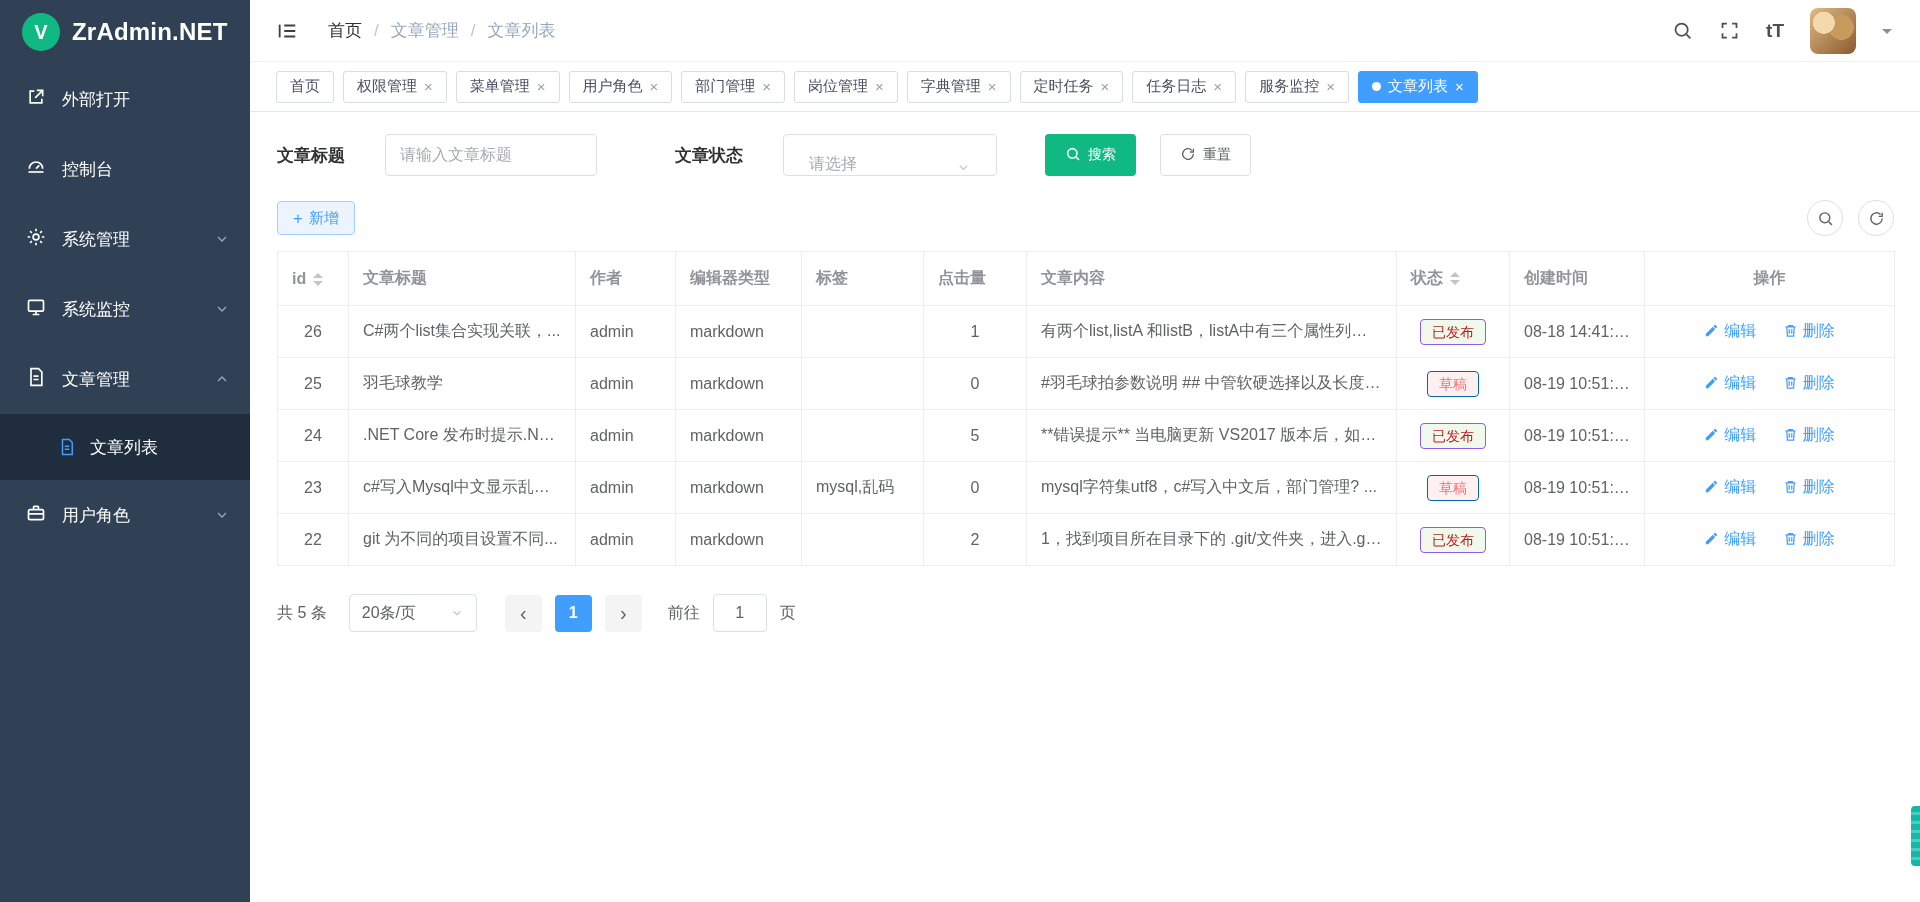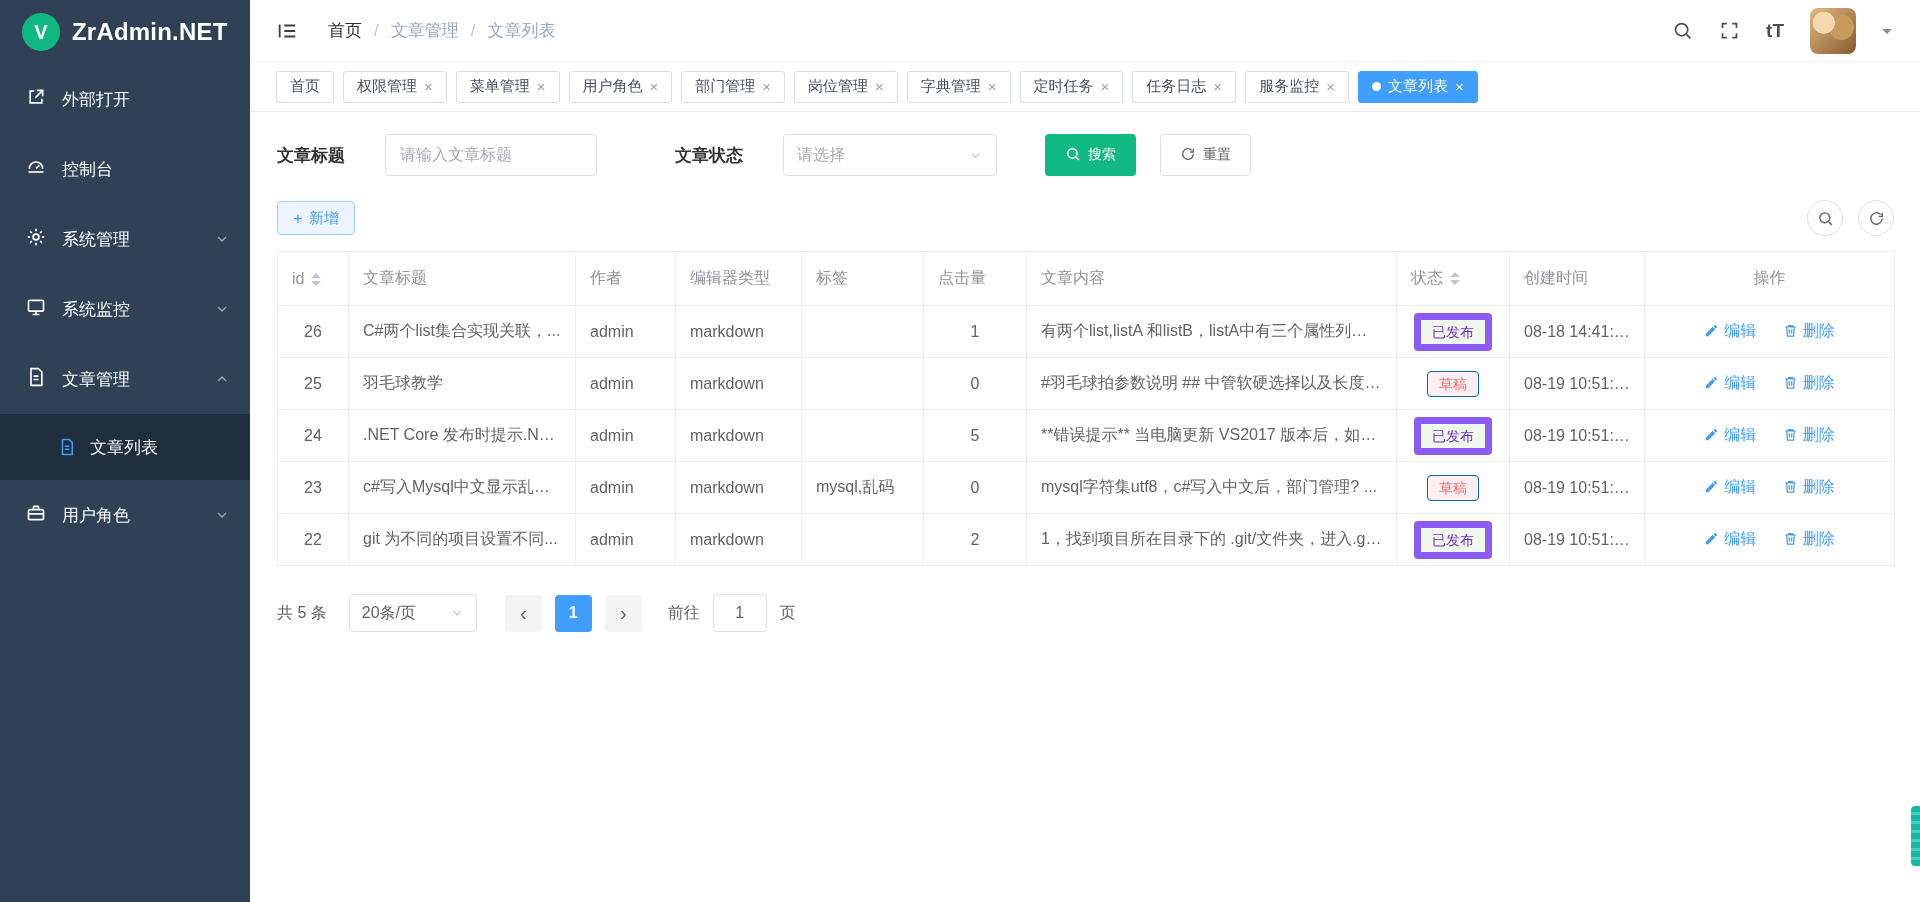--- a/index.html
+++ b/index.html
@@ -36,43 +36,43 @@
 .tag.active{background:#409eff;border-color:#409eff;color:#fff}
 .tag.active .tag-close{color:#fff}
 .dot{width:9px;height:9px;border-radius:50%;background:#fff}
 
 .content{padding:22px 26px 0 27px;flex:1}
 .filter-row{display:flex;align-items:center}
 .f-label{font-size:17px;font-weight:700;color:#303133;margin-right:40px}
 .f-label.second{margin-left:78px}
 .text-input{width:212px;height:42px;border:1px solid #dcdfe6;border-radius:4px;padding:0 14px;font-size:16px;color:#606266;outline:none;font-family:inherit}
 .text-input::placeholder{color:#a8abb2}
-.select{width:214px;height:42px;border:1px solid #dcdfe6;border-radius:4px;display:flex;align-items:center;justify-content:space-between;padding:0 13px;cursor:pointer;background:#fff}
+.select{width:214px;height:42px;border:1px solid #dcdfe6;border-radius:4px;display:flex;align-items:flex-end;justify-content:space-between;padding:0 25px;cursor:pointer;background:#fff}
 .select .ph{color:#a8abb2;font-size:16px}
 .sel-chevron{color:#c0c4cc;display:flex}
 .btn{display:inline-flex;align-items:center;gap:7px;height:42px;padding:16px 19px;border-radius:4px;font-size:14px;cursor:pointer;border:1px solid transparent}
 .btn-search{background:#10b981;color:#fff;margin-left:48px}
 .btn-reset{background:#fff;color:#606266;border-color:#dcdfe6;margin-left:24px}
 .toolbar-row{display:flex;align-items:center;margin-top:24px}
 .btn-add{height:34px;padding:0 15px;font-size:15px;background:#ecf5ff;color:#409eff;border:1px solid #a0cfff;border-radius:4px;display:inline-flex;align-items:center;gap:6px;cursor:pointer}
 .plus-glyph{font-size:17px;line-height:1}
 .toolbar-right{margin-left:auto;display:flex;gap:15px}
 .circle-btn{width:36px;height:36px;border-radius:50%;border:1px solid #dcdfe6;background:#fff;color:#606266;display:flex;align-items:center;justify-content:center;cursor:pointer}
 
 table{border-collapse:collapse;table-layout:fixed;width:1617px;margin-top:15px;font-size:16px}
 th,td{border:1px solid #ebeef5;height:52px;padding:0 14px;white-space:nowrap;overflow:hidden;text-overflow:ellipsis;text-align:left}
-th{height:54px;color:#909399;font-weight:400;background:#fff}
+th{height:54px;color:#909399;font-weight:700;background:#fff}
 td{color:#606266}
 th.center,td.center{text-align:center}
 .sort{display:inline-flex;flex-direction:column;vertical-align:middle;margin-left:7px;cursor:pointer}
 .sort i{display:block;width:0;height:0;border:5px solid transparent}
 .sort .up{border-bottom-color:#c0c4cc;border-top-width:0;margin-bottom:3px}
 .sort .down{border-top-color:#c0c4cc;border-bottom-width:0}
 .badge{display:inline-block;padding:5px 11px;border-radius:4px;font-size:14px;line-height:1}
-.badge.published{background:#f0f9eb;color:#6d28d9;border:7px solid #8b5cf6}
+.badge.published{background:#f0f9eb;color:#b91c1c;border:1px solid #8b5cf6}
 .badge.draft{background:#fef0f0;color:#f56c6c;border:1px solid #0369a1}
 .op-link{display:inline-flex;align-items:flex-end;gap:5px;color:#409eff;cursor:pointer;margin:0 11px}
 
 .pg{display:flex;align-items:center;justify-content:flex-start;margin-top:28px;font-size:16px;color:#606266;width:1617px}
 .pg-total{margin-right:22px}
 .pg-size{width:128px;height:38px;border:1px solid #dcdfe6;border-radius:4px;display:flex;align-items:center;justify-content:space-between;padding:0 12px;cursor:pointer;margin-right:28px;background:#fff}
 .pg-btn{width:37px;height:37px;border-radius:4px;background:#f4f4f5;display:flex;align-items:center;justify-content:center;font-size:20px;color:#606266;cursor:pointer;margin-right:13px}
 .pg-page{background:#409eff;color:#fff;font-weight:600;font-size:16px}
 .pg-next{margin-right:0}
 .pg-goto{margin-left:26px;display:flex;align-items:center;gap:13px}

